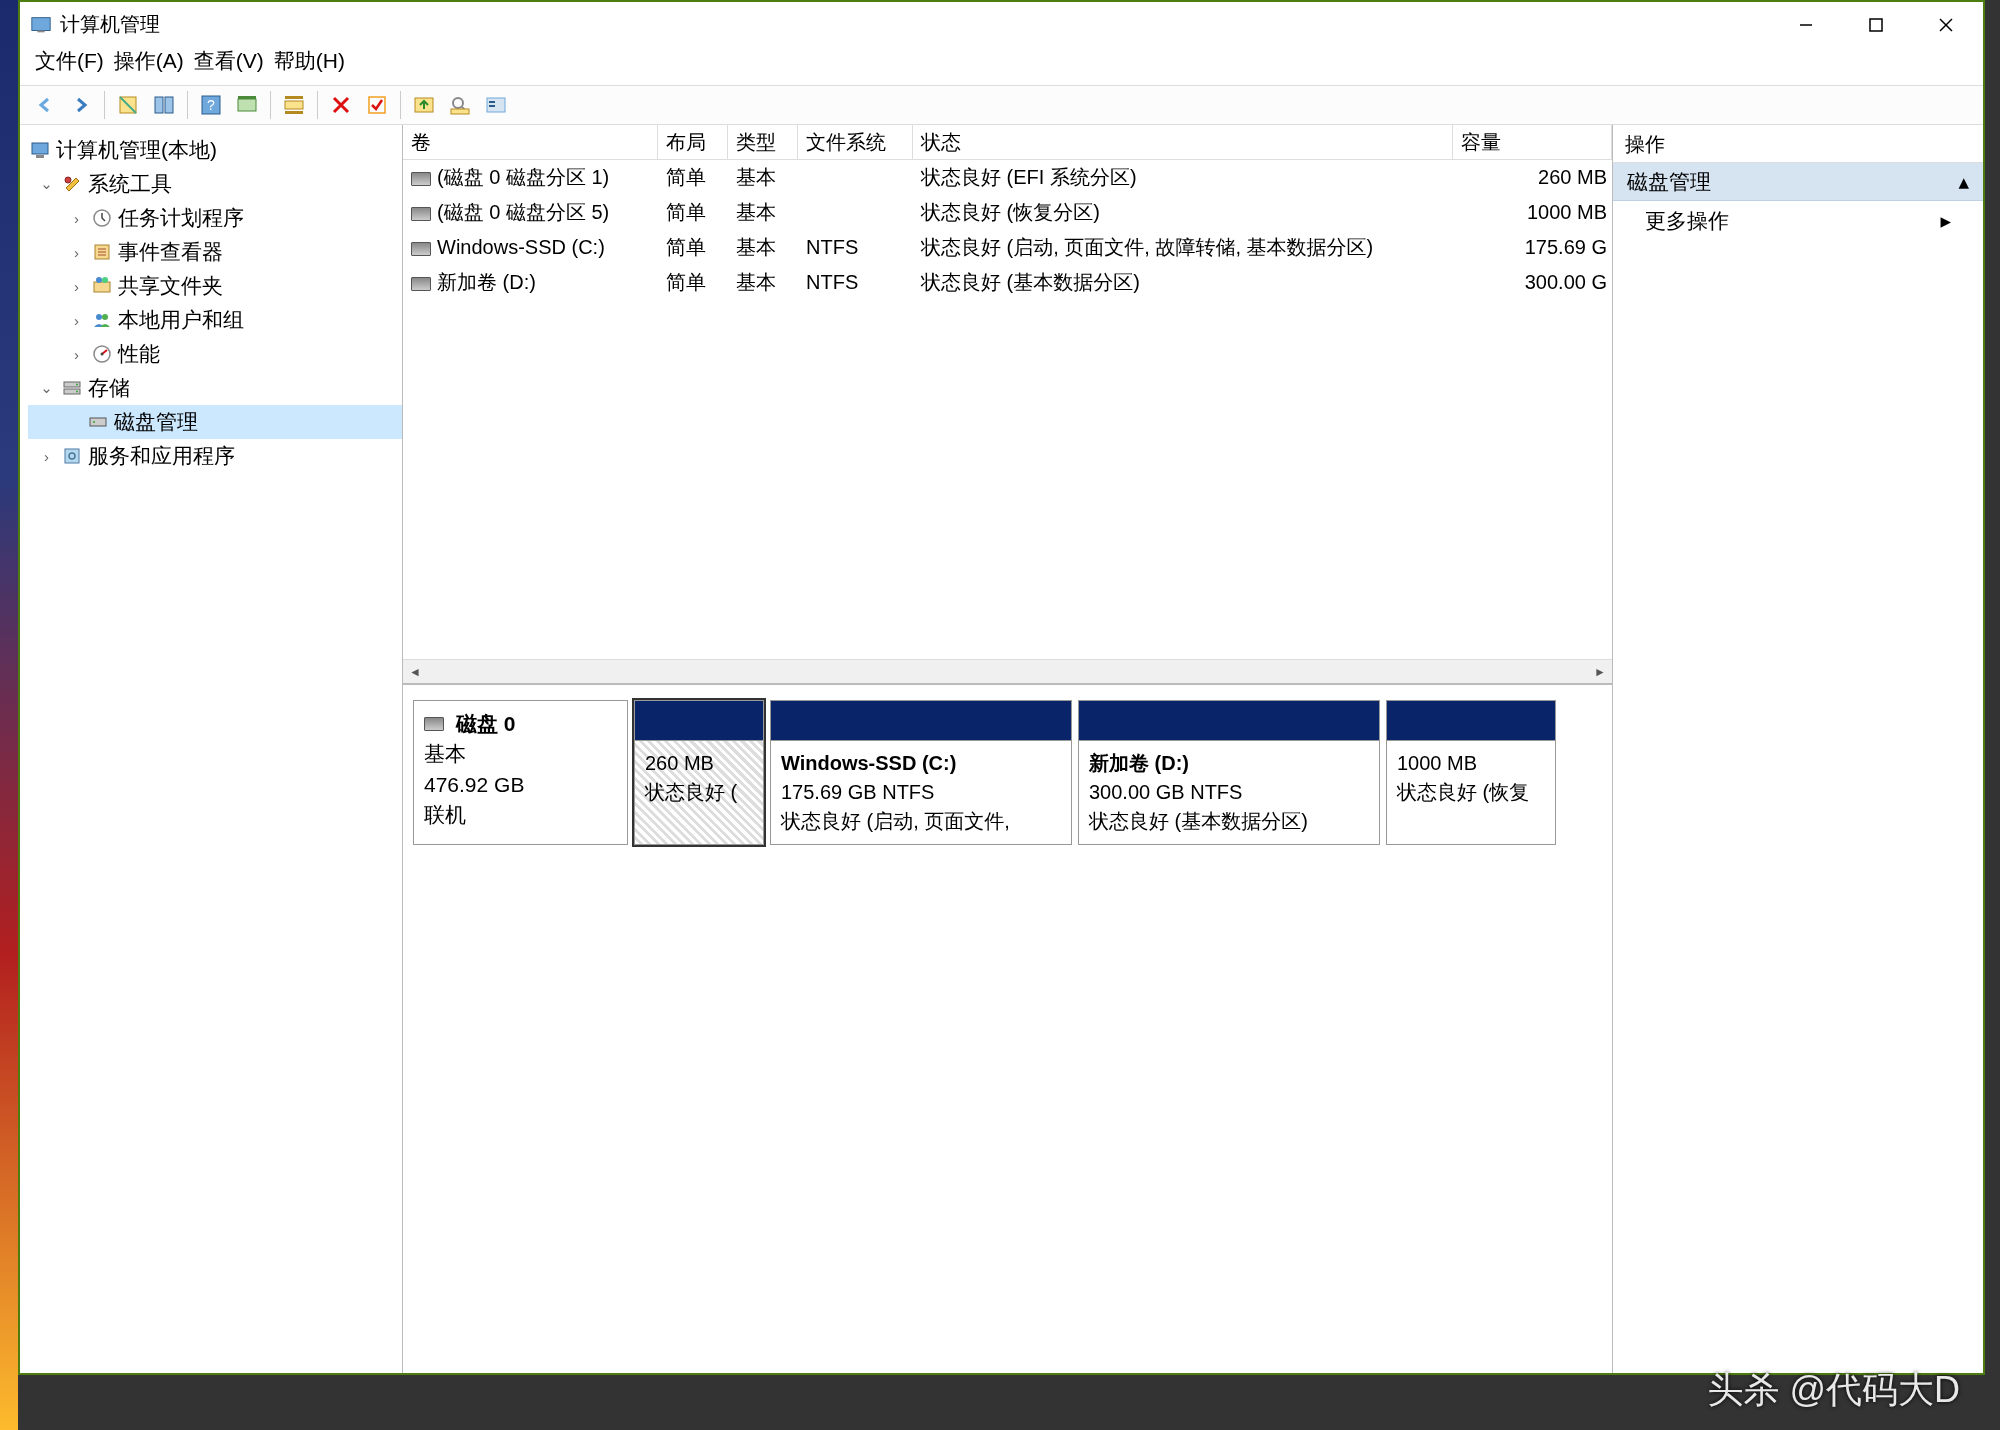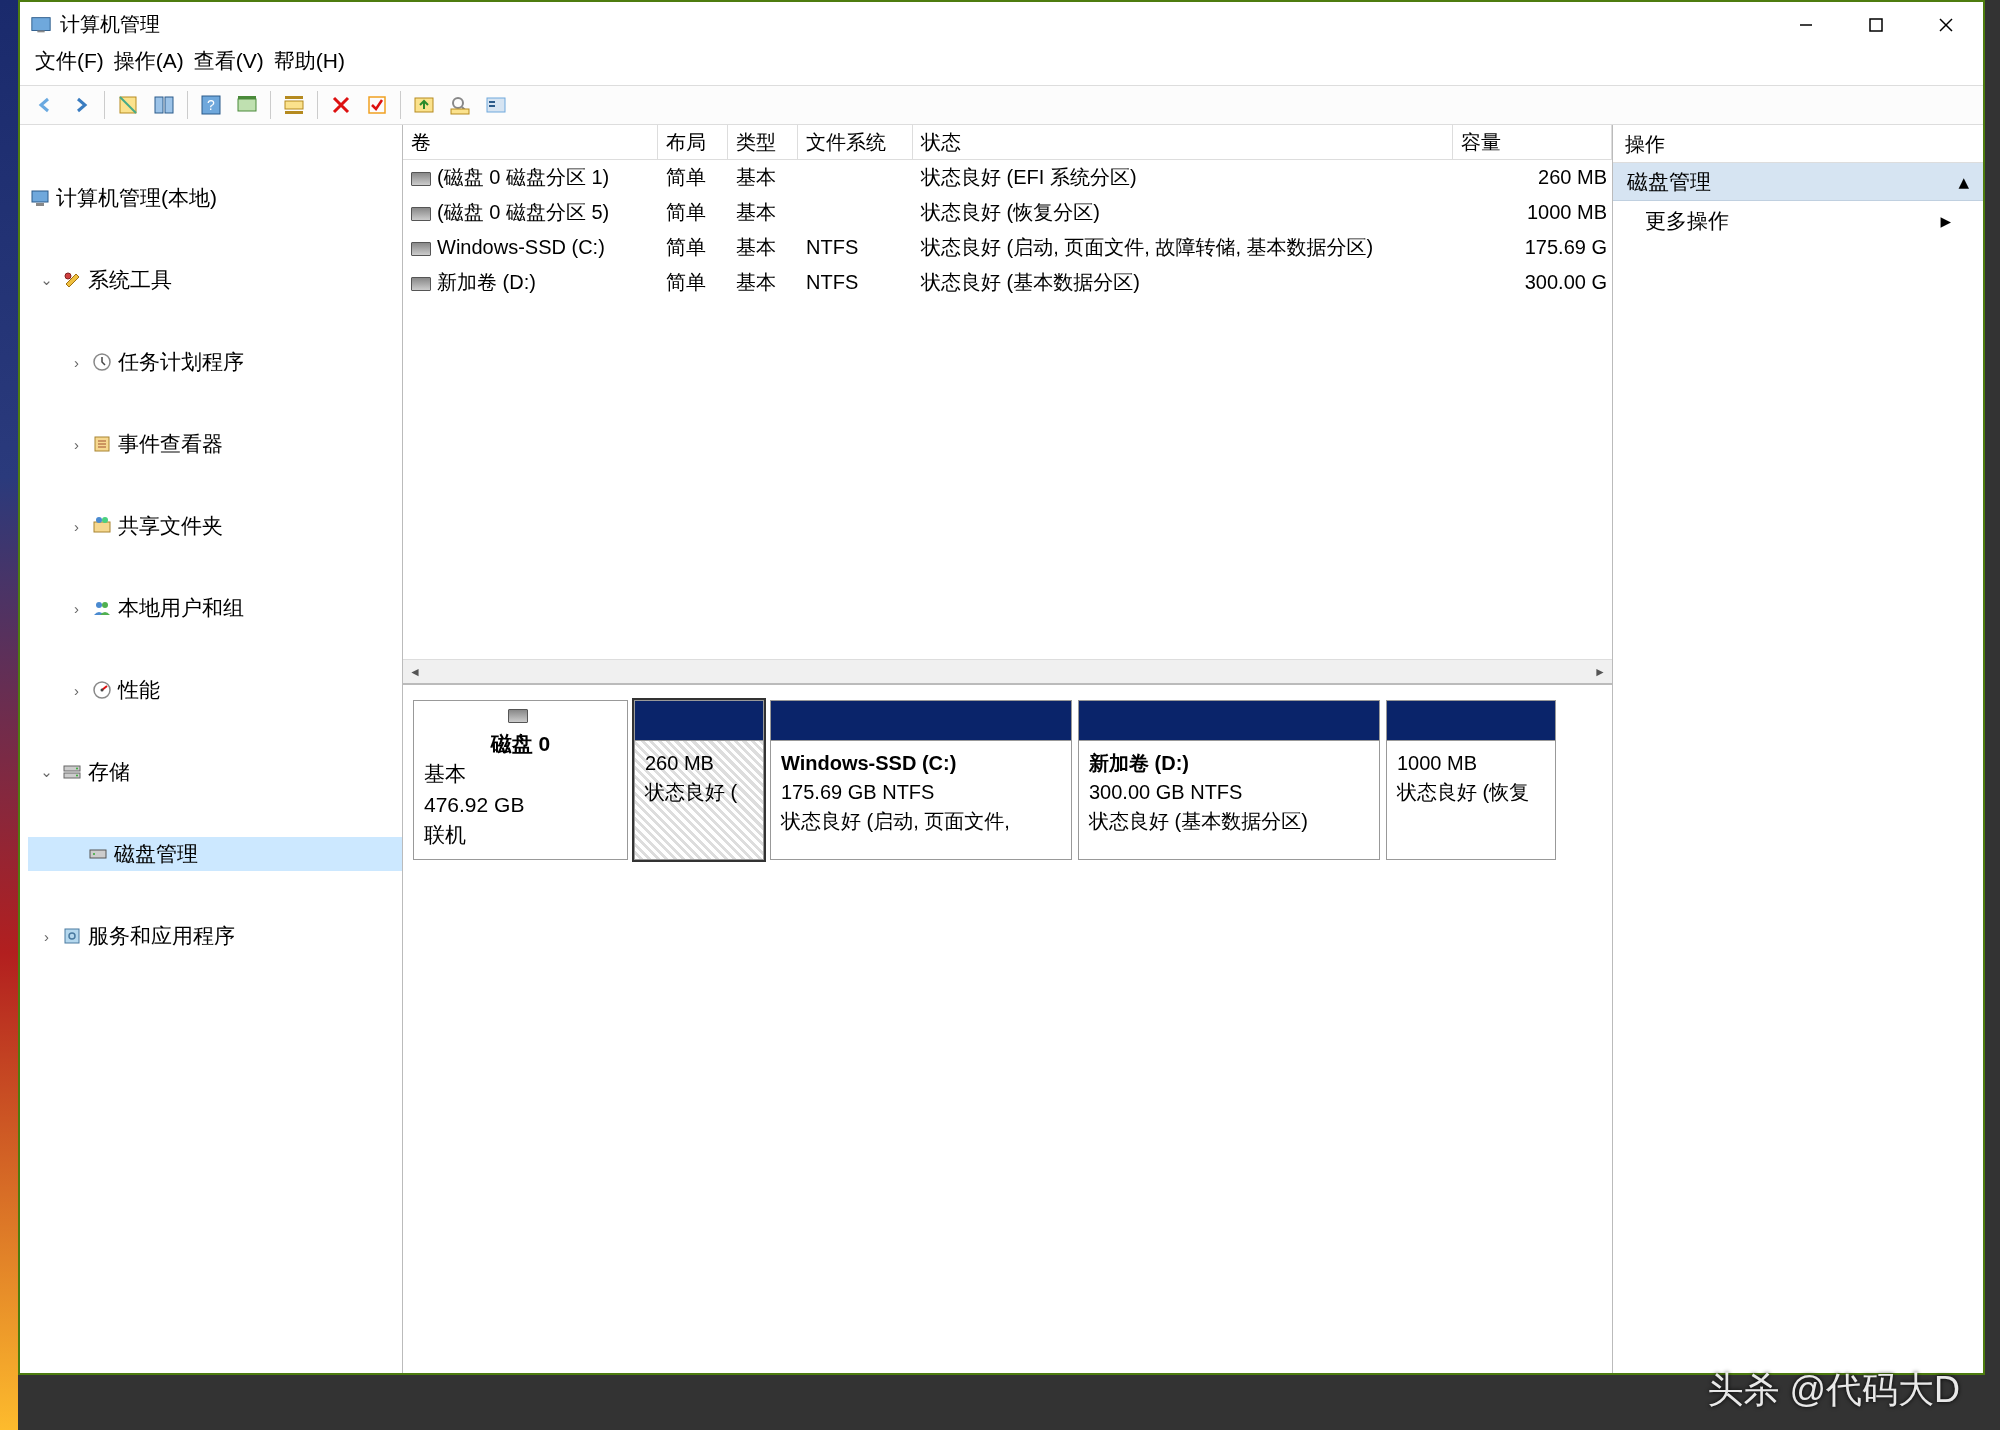--- a/index.html
+++ b/index.html
@@ -11,39 +11,39 @@
 .titlebar .title { font-size: 20px; color: #000; flex: 1; }
 .win-btns { display: flex; height: 100%; }
 .win-btn { width: 70px; display: flex; align-items: center; justify-content: center; font-size: 18px; }
 .win-btn svg { width: 16px; height: 16px; }
 .menubar { height: 38px; display: flex; align-items: flex-start; padding: 0 15px; font-size: 21px; gap: 10px; }
 .toolbar { height: 40px; border-top: 1px solid #ddd; border-bottom: 1px solid #ddd; display: flex; align-items: center; padding: 0 8px; gap: 2px; background: #fcfcfc; }
 .tool-btn { width: 34px; height: 34px; border: 1px solid transparent; display: flex; align-items: center; justify-content: center; }
 .sep { width: 1px; height: 28px; background: #ccc; margin: 0 4px; }
 .client { flex: 1; display: flex; min-height: 0; }
 .tree-pane { width: 383px; border-right: 1px solid #bbb; padding: 8px 0 0 8px; font-size: 21px; white-space: nowrap; overflow: hidden; }
-.tree-row { display: flex; align-items: center; height: 34px; gap: 5px; margin-top: 48px; }
+.tree-row { display: flex; align-items: center; height: 34px; gap: 5px; }
 .tree-row .exp { width: 17px; text-align: center; color: #666; font-size: 15px; }
 .tree-row .ticon { width: 23px; height: 23px; display: inline-flex; align-items:center; justify-content:center; }
 .tree-row.sel { background: #cce8ff; }
 .center-pane { flex: 1; display: flex; flex-direction: column; border-right: 1px solid #bbb; min-width:0; }
 .volume-list { height: 560px; display: flex; flex-direction: column; border-bottom: 2px solid #bbb; }
 .vol-header { display: flex; border-bottom: 1px solid #ddd; height: 35px; background: #fff; }
 .vh-cell { border-right: 1px solid #ddd; padding: 5px 8px; font-size: 20px; display:flex; align-items:center; }
 .vol-rows { flex: 1; overflow: hidden; }
 .vol-row { display: flex; height: 35px; align-items: center; font-size: 20px; }
 .vr-cell { padding: 2px 8px; overflow: hidden; white-space: nowrap; }
 .hdd-icon { width:20px; height:14px; background:linear-gradient(#888,#ccc); border:1px solid #555; display:inline-block; margin-right:6px; vertical-align:middle; border-radius:1px; }
 .list-scroll { height: 24px; background: #f0f0f0; border-top: 1px solid #ddd; display:flex; align-items:center; }
 .scroll-arrow { width:24px; height:100%; display:flex; align-items:center; justify-content:center; font-size:12px; color:#555; }
 .scroll-track { flex:1; background:#f0f0f0; position:relative; }
 .disk-pane { flex: 1; display: flex; flex-direction: column; overflow:hidden; }
 .disk-map { padding: 15px 10px 10px 10px; display: flex; gap: 0; }
 .disk-label-box { width: 215px; border: 1px solid #999; padding: 8px 10px; font-size: 21px; line-height: 1.45; background:#fff; }
-.disk-label-box .dn { font-weight: bold; display:flex; align-items:center; gap:6px;flex-direction:column; }
+.disk-label-box .dn { font-weight: bold; display:flex; align-items:center; gap:6px; }
 .partition { border: 1px solid #999; display: flex; flex-direction: column; }
 .part-top { height: 40px; background: #0a246a; border-bottom:1px solid #999; }
 .part-body { flex: 1; padding: 8px 10px; font-size: 20px; line-height: 1.45; white-space: nowrap; overflow:hidden; background:#fff; }
 .part-body .pname { font-weight: bold; }
 .hatch .part-body { background: repeating-linear-gradient(45deg,#fff,#fff 3px,#ddd 3px,#ddd 6px); }
 .hatch { outline: 2px solid #333; }
 .legend { height: 34px; border-top: 1px solid #ddd; display: flex; align-items: center; padding: 0 12px; font-size: 20px; gap: 8px; }
 .legend-swatch { width: 18px; height: 18px; border:1px solid #000; }
 .sw-unalloc { background: #000; }
 .sw-primary { background: #0a246a; }

